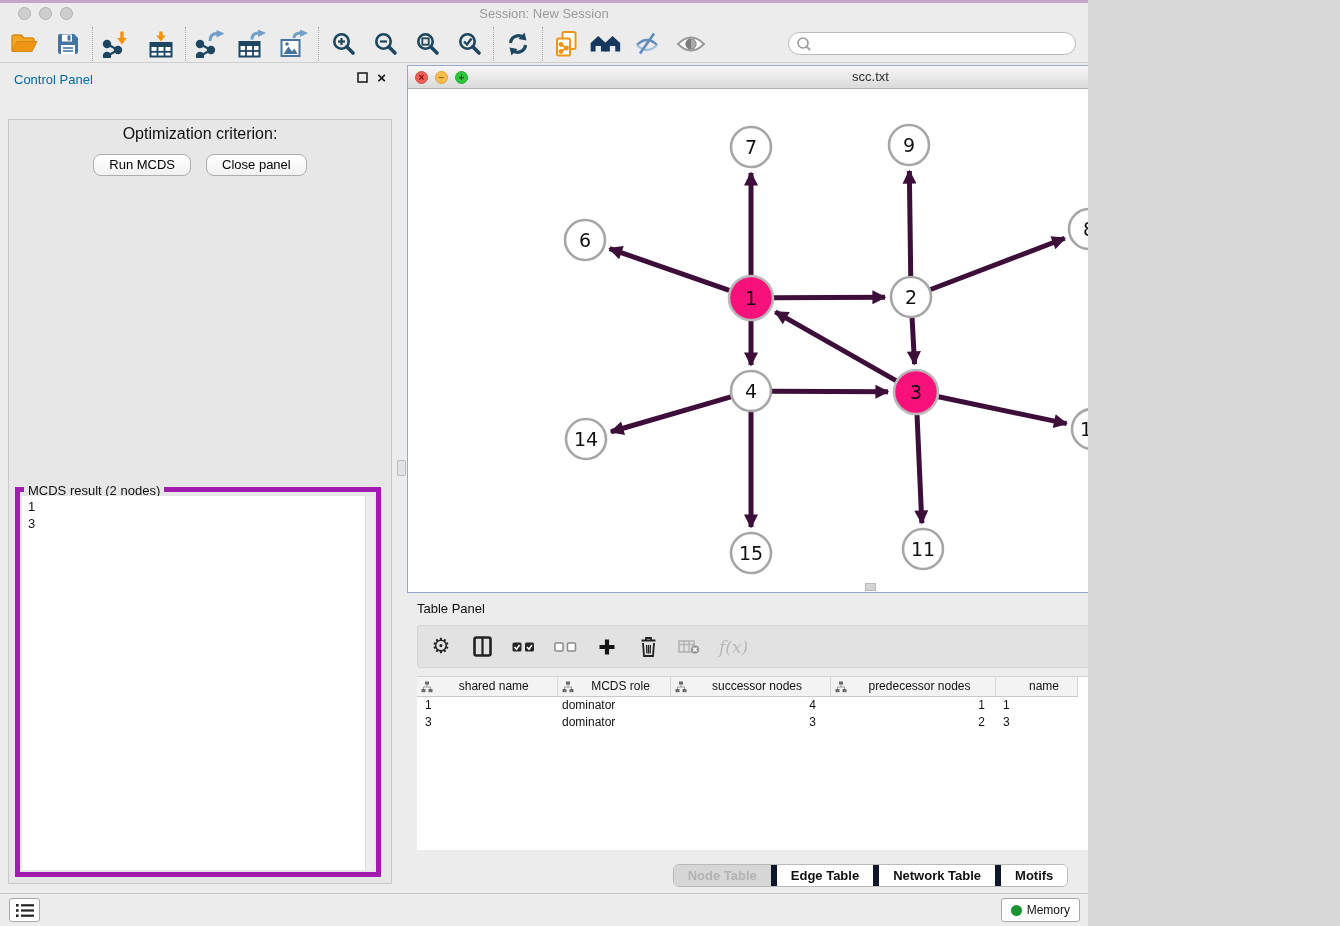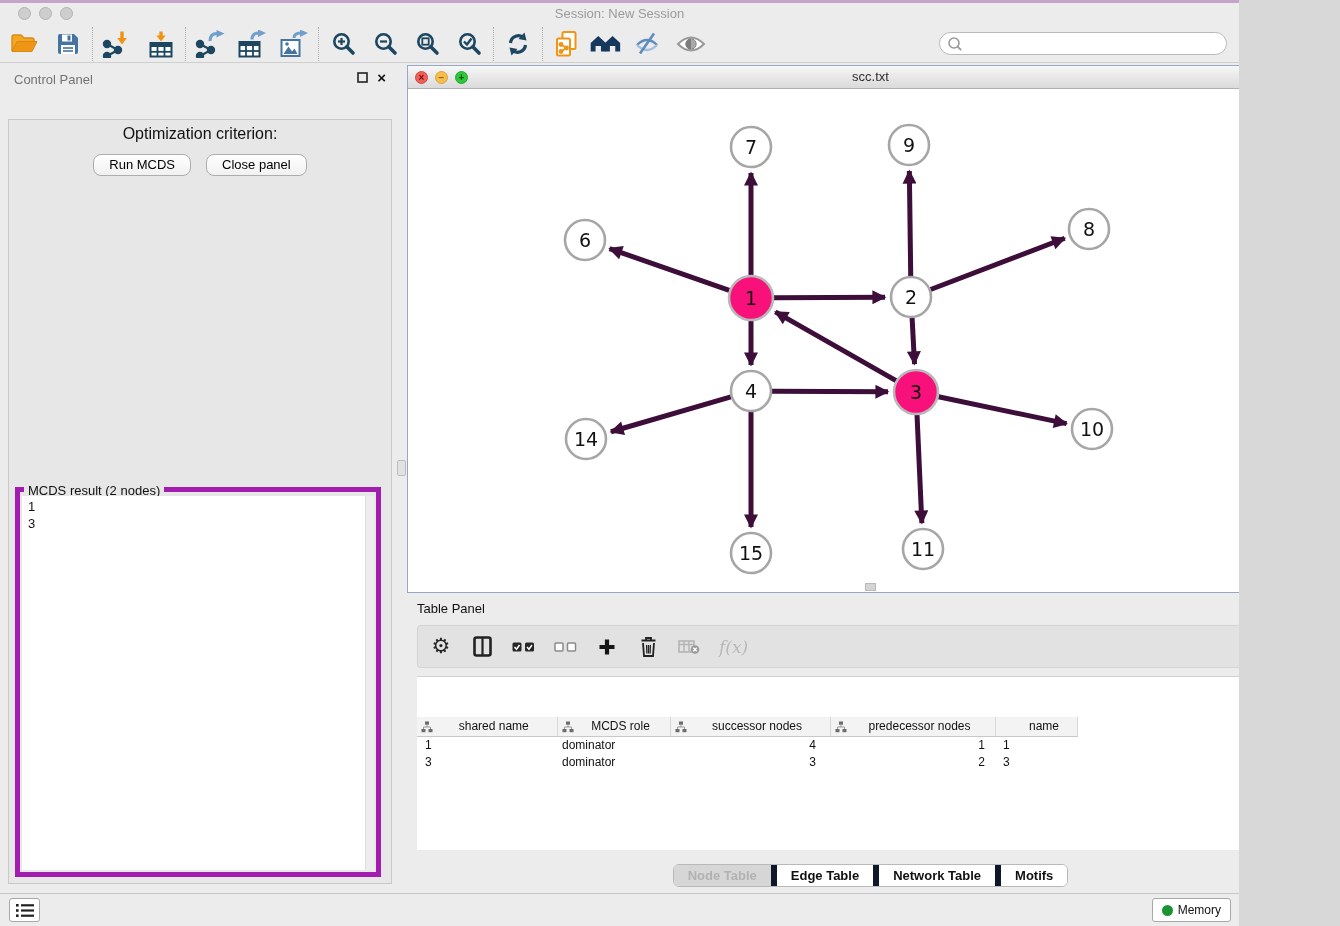--- a/index.html
+++ b/index.html
@@ -1,36 +1,36 @@
 <!DOCTYPE html>
 <html><head>
 <meta charset="utf-8">
 <style>
   * { margin:0; padding:0; box-sizing:border-box; }
   body { background:#d8d8d8; }
-  .app { position:relative; width:1239px; height:926px; background:#ececec;
+  .app { position:relative; width:1088px; height:926px; background:#ececec;
          font-family:"Liberation Sans", sans-serif; font-size:13px; color:#111; overflow:hidden; }
   
   .top-strip { position:absolute; top:0; left:0; right:0; height:3px; background:#c6a4cb; }
   .titlebar { position:absolute; top:3px; left:0; right:0; height:22px; }
   .titlebar .title { text-align:center; line-height:22px; color:#9b9b9b; font-size:13px; }
   .lights { position:absolute; left:18px; top:4px; display:flex; gap:8px; }
   .light-gray { width:13px; height:13px; border-radius:50%; background:#cecece; border:1px solid #b2b2b2; }
   .toolbar { position:absolute; top:25px; left:0; right:0; height:38px; display:flex; align-items:center;
              padding:0 10px 0 8px; border-bottom:1px solid #cfcfcf; }
   .tb-icon { display:flex; align-items:center; justify-content:center; width:32px; height:32px; }
   .tb-sep { width:0; height:34px; border-left:1px dotted #ababab; margin:0 8px; }
   .ml6{margin-left:6px} .ml10{margin-left:10px} .ml12{margin-left:12px}
   .search { margin-left:auto; margin-right:2px; width:288px; height:23px; background:#fff;
             border:1px solid #b9b9b9; border-radius:12px; display:flex; align-items:center; padding-left:7px; }
   .search input { border:none; outline:none; flex:1; height:18px; font-size:12px; background:transparent;
                   font-family:"Liberation Sans",sans-serif; margin-left:4px; }
   
   .left { position:absolute; left:0; top:63px; width:400px; bottom:33px; }
-  .cp-title { position:absolute; top:9px; left:14px; font-size:13px; color:#737373; }
+  .cp-title { position:absolute; top:9px; left:14px; font-size:13px; color:#0369a1; }
   .panel-btns { position:absolute; top:8px; display:flex; gap:9px; align-items:center; }
   .cp-btns { right:14px; }
   .float-btn svg { display:block; }
   .close-x { font-weight:bold; font-size:15px; line-height:13px; color:#111; }
   .seg { position:absolute; top:32px; left:50%; transform:translateX(-50%); display:flex;
          border:1px solid #b4b4b4; border-radius:5px; overflow:hidden; background:#fff; height:22px; }
   .seg-item { padding:0 15px; line-height:20px; font-size:13px; border-right:1px solid #bdbdbd; background:#fff; color:#111; }
   .seg-item:last-child { border-right:none; }
   .seg-item.active { background:#dedede; color:#b6b6b6; }
   .cp-body { position:absolute; top:56px; left:8px; right:8px; bottom:9px;
@@ -70,21 +70,21 @@
   .tp-title { position:absolute; top:6px; left:10px; font-size:13px; }
   .tp-btns { right:10px; top:7px; }
   .tp-toolbar { position:absolute; left:10px; right:9px; top:30px; height:43px; background:#e2e2e2;
                 border:1px solid #d4d4d4; border-radius:3px; display:flex; align-items:center;
                 padding-left:12px; gap:19px; }
   .tp-toolbar .ticon { display:flex; align-items:center; justify-content:center; min-width:22px; }
   .gear-glyph { font-family:"DejaVu Sans",sans-serif; font-size:21px; color:#262626; line-height:21px; }
   .fx { font-family:"DejaVu Serif",serif; font-style:italic; font-size:17px; color:#b8b8b8; }
   .table-area { position:absolute; left:10px; right:9px; top:81px; height:174px; background:#fff;
                 border-top:1px solid #d2d2d2; overflow:hidden; }
-  table.data-table { border-collapse:collapse; table-layout:fixed; font-size:12px; width:908px;margin-top:40px; }
+  table.data-table { border-collapse:collapse; table-layout:fixed; font-size:12px; width:908px; }
   .data-table thead th { background:#f3f3f3; border-bottom:1px solid #c9c9c9; border-right:1px solid #d8d8d8;
                          height:19px; font-weight:normal; position:relative; text-align:center; padding:0 4px 0 18px;
                          font-size:12px; color:#111; }
   .data-table thead th.no-icon { padding-left:20px; }
   .data-table thead th.filler-h { background:#fff; border:none; }
   .hdr-icon { position:absolute; left:4px; top:4px; }
   .data-table td { height:17px; padding:0 6px; white-space:nowrap; overflow:hidden; }
   .data-table td:nth-child(1){ text-align:left; padding-left:8px; }
   .data-table td:nth-child(2){ text-align:left; padding-left:5px; }
   .data-table td:nth-child(3){ text-align:right; padding-right:14px; }

